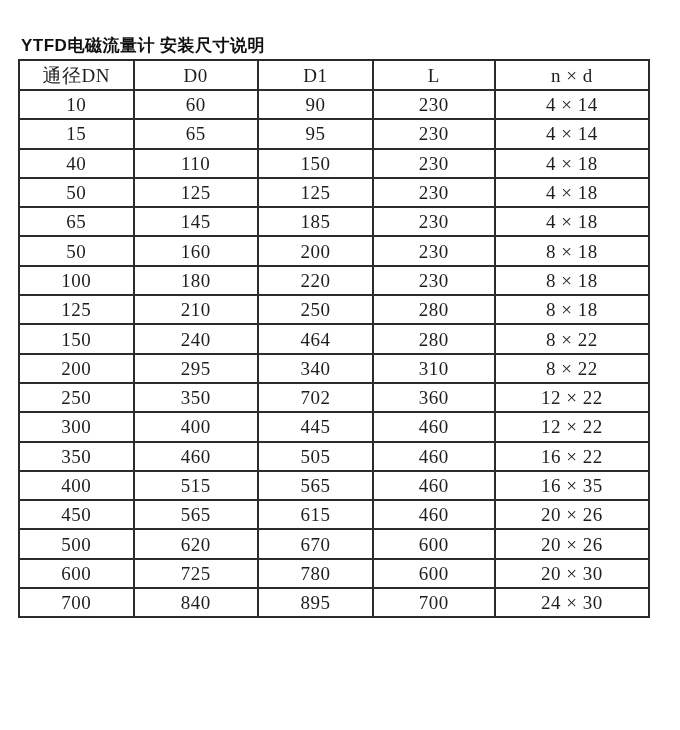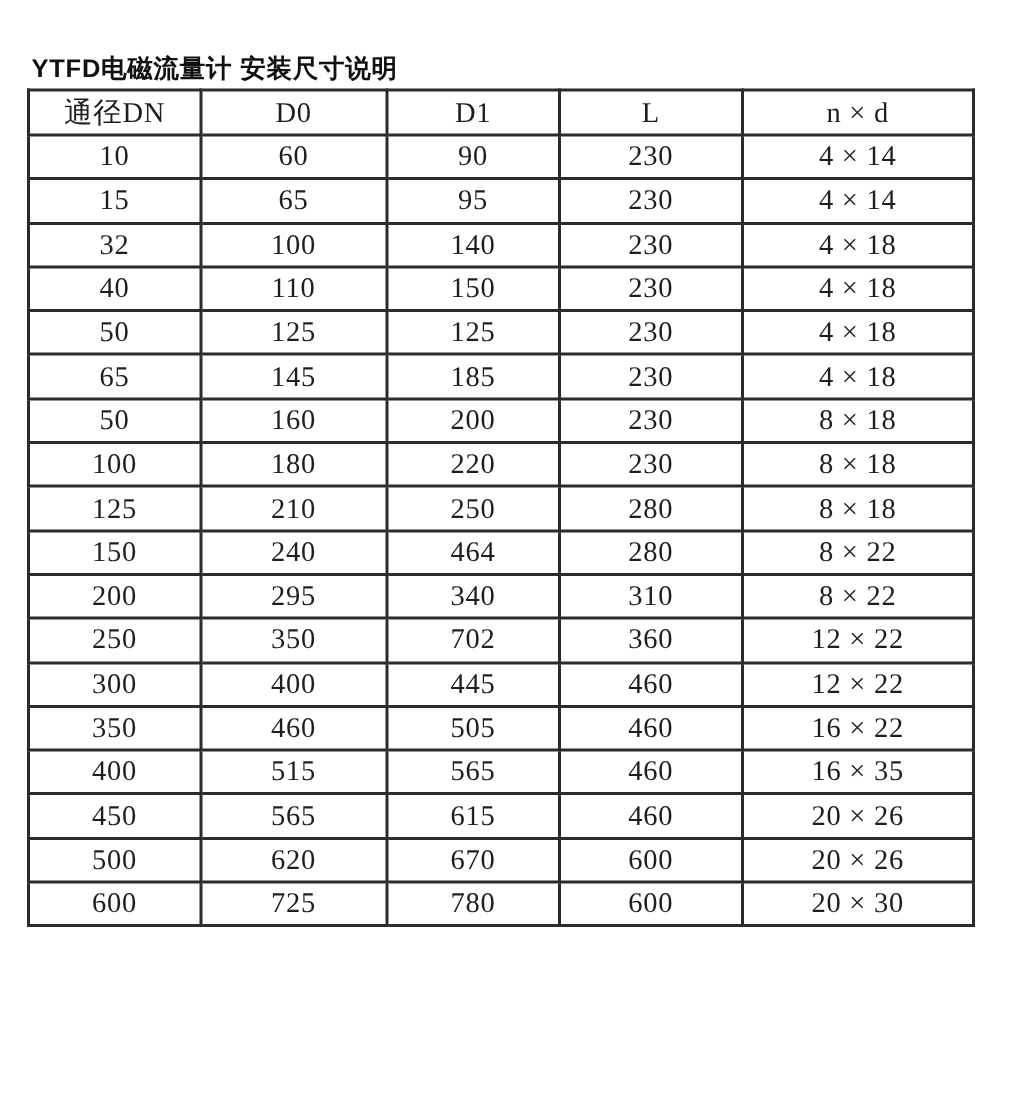--- a/index.html
+++ b/index.html
@@ -95,27 +95,20 @@
           <td>4 × 14</td>
         </tr>
         <tr>
           <td>15</td>
           <td>65</td>
           <td>95</td>
           <td>230</td>
           <td>4 × 14</td>
         </tr>
         <tr>
-          <td>32</td>
-          <td>100</td>
-          <td>140</td>
-          <td>230</td>
-          <td>4 × 18</td>
-        </tr>
-        <tr>
           <td>40</td>
           <td>110</td>
           <td>150</td>
           <td>230</td>
           <td>4 × 18</td>
         </tr>
         <tr>
           <td>50</td>
           <td>125</td>
           <td>125</td>
@@ -206,15 +199,22 @@
           <td>600</td>
           <td>20 × 26</td>
         </tr>
         <tr>
           <td>600</td>
           <td>725</td>
           <td>780</td>
           <td>600</td>
           <td>20 × 30</td>
         </tr>
+        <tr>
+          <td>700</td>
+          <td>840</td>
+          <td>895</td>
+          <td>700</td>
+          <td>24 × 30</td>
+        </tr>
       </tbody>
   </table>
 </div>
 
 </body></html>

